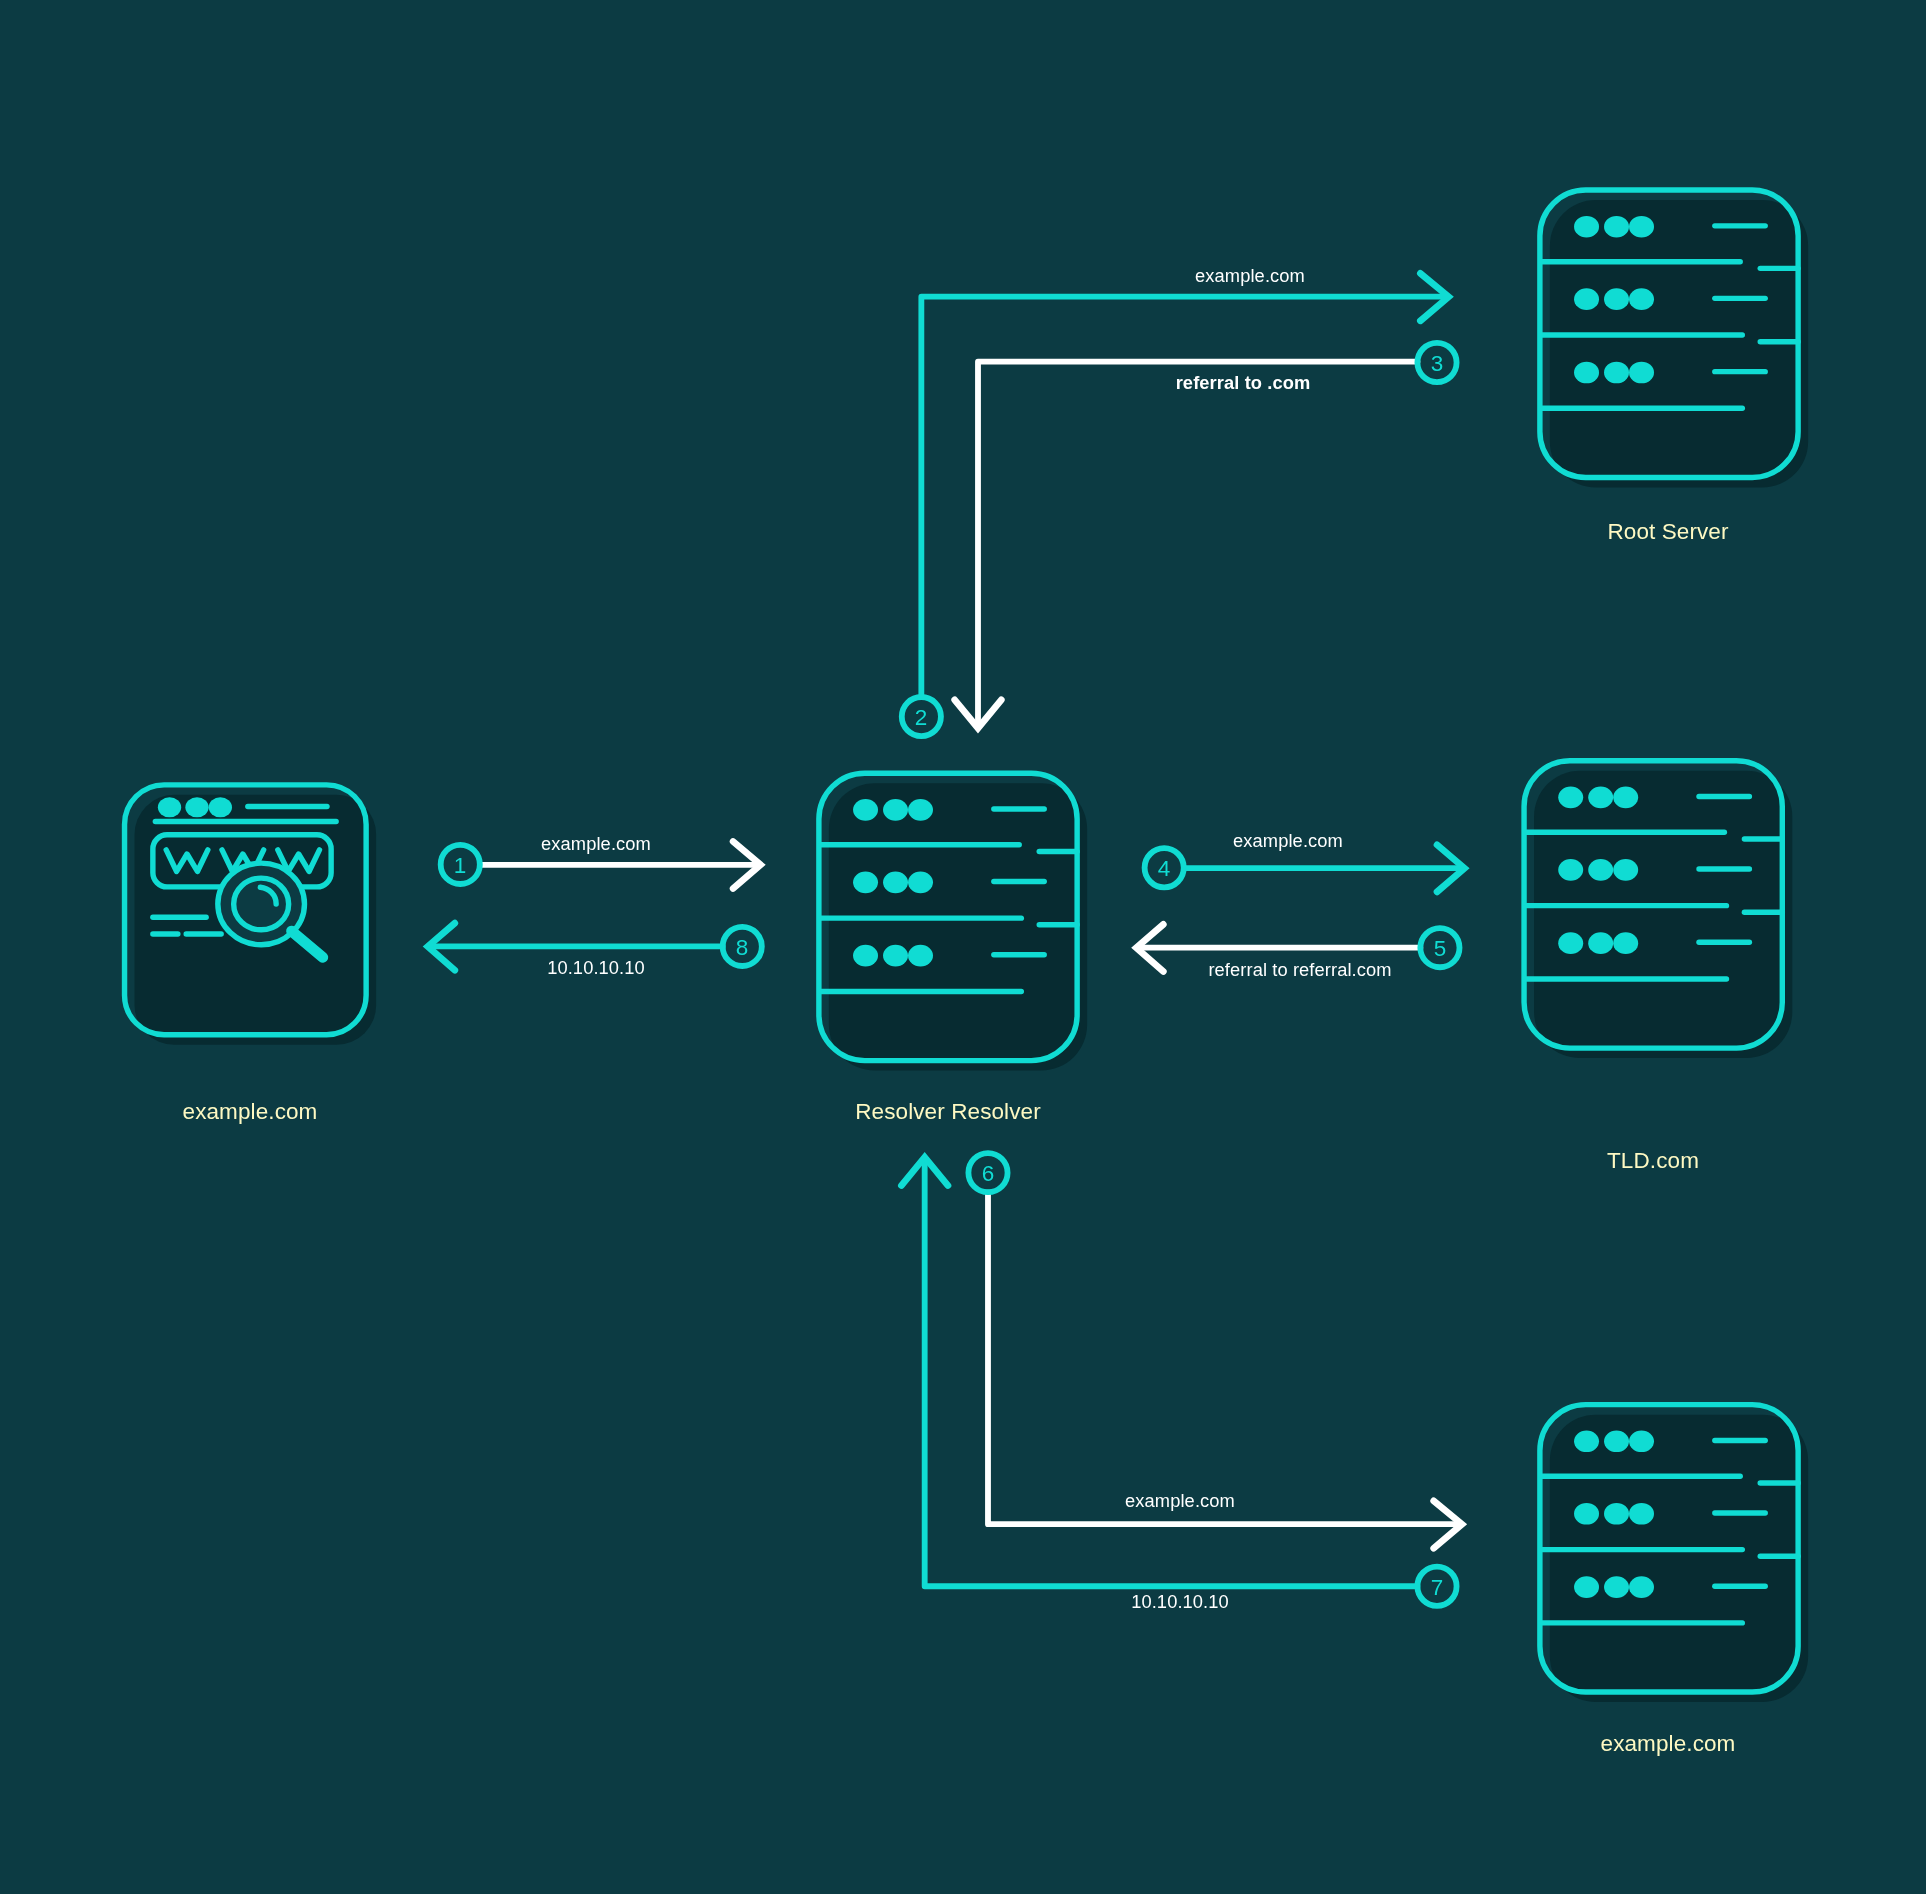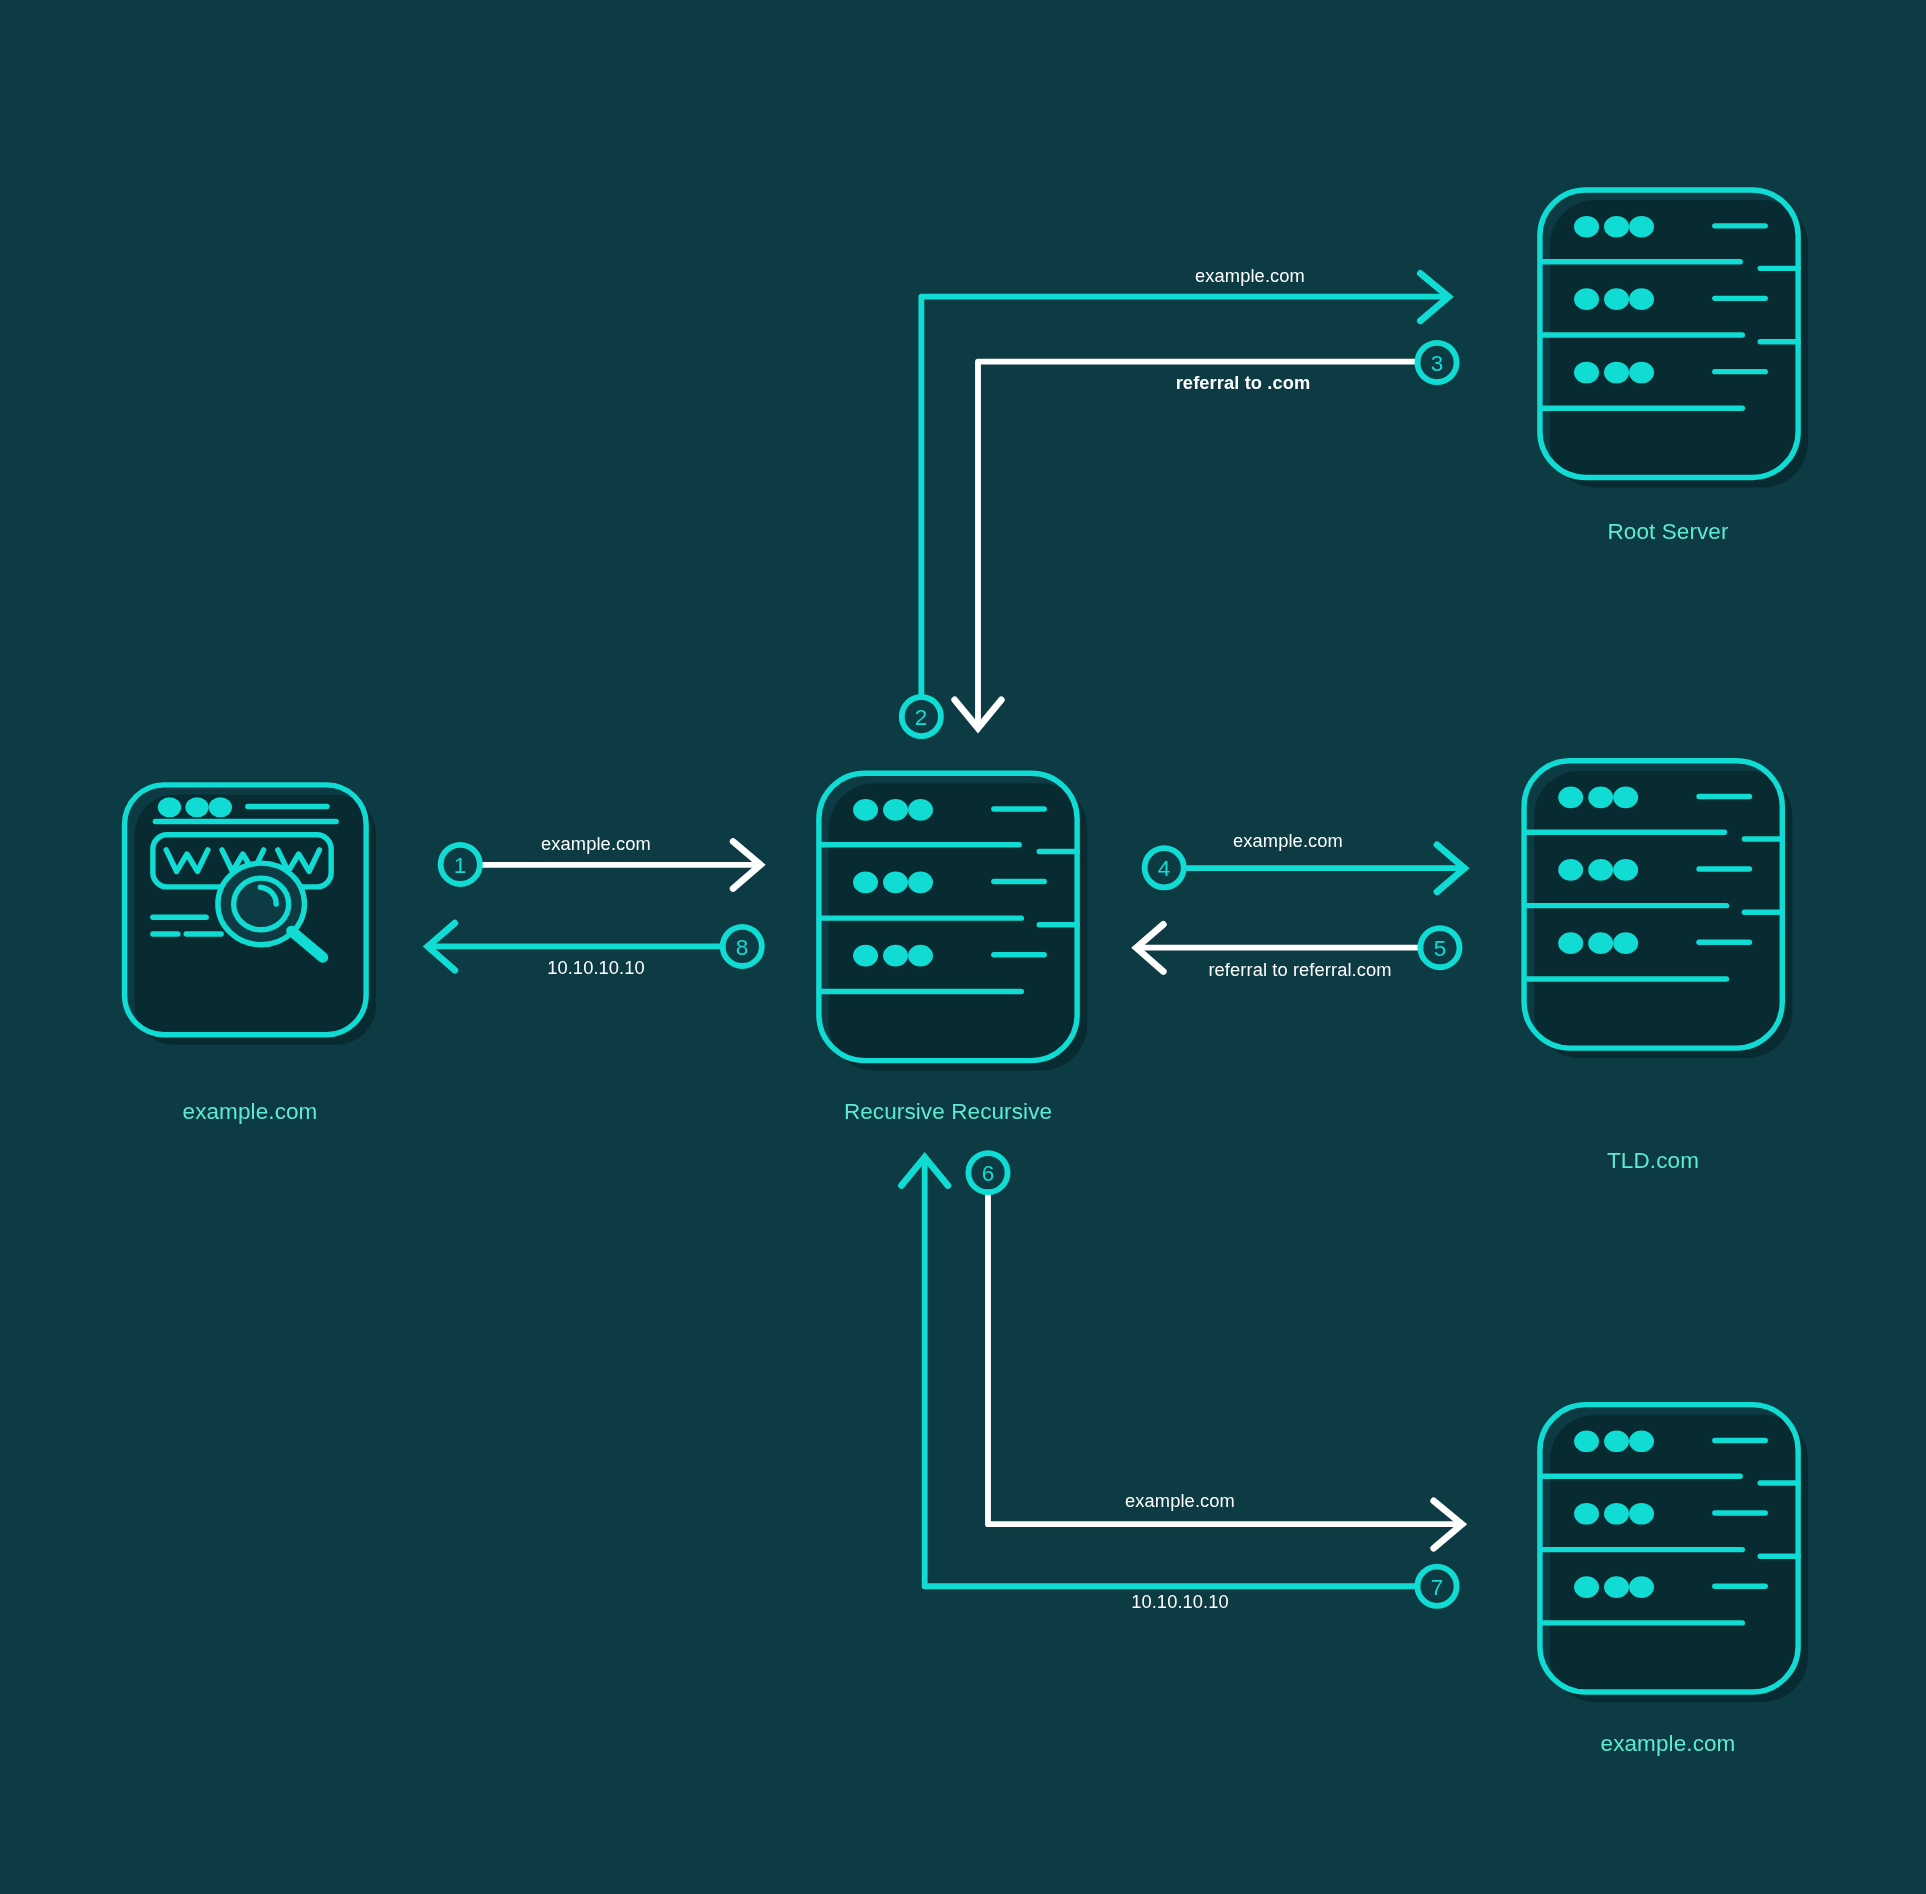--- a/index.html
+++ b/index.html
@@ -22,21 +22,21 @@
   svg.diagram {
     position: absolute;
     top: 0;
     left: 0;
     width: 1926px;
     height: 1895px;
     display: block;
   }
   .node-label {
     position: absolute;
-    color: #5eead4;
+    color: #fef9c3;
     font-family: "Liberation Sans", sans-serif;
     font-size: 22.5px;
     font-weight: 400;
     text-align: right;
     white-space: nowrap;
     transform: translateX(-50%);
     letter-spacing: 0.1px;
   }
   .edge-label {
     position: absolute;
@@ -180,21 +180,21 @@
 
     <g>
       <path d="M 3403 3808 L 2220 3808 L 2220 2790" fill="none" stroke="#10dcd3" stroke-width="14" stroke-linecap="round" stroke-linejoin="round"></path>
       <polyline points="2164,2846 2220,2778 2276,2846" fill="none" stroke="#10dcd3" stroke-width="16" stroke-linecap="round" stroke-linejoin="miter"></polyline>
     </g>
     <circle cx="3450" cy="3808" r="47" fill="none" stroke="#10dcd3" stroke-width="14"></circle>
   </svg>
 
   <div class="node-label" style="left:250px; top:1099px;">example.com</div>
 
-  <div class="node-label" style="left:948px; top:1099px;">Recursive Recursive</div>
+  <div class="node-label" style="left:948px; top:1099px;">Resolver Resolver</div>
 
   <div class="node-label" style="left:1668px; top:519px;">Root Server</div>
 
   <div class="node-label" style="left:1653px; top:1148px;">TLD.com</div>
 
   <div class="node-label" style="left:1668px; top:1731px;">example.com</div>
 
   <div class="edge-label" style="left:596px; top:833px;">example.com</div>
 
   <div class="edge-label" style="left:1250px; top:265px;">example.com</div>

